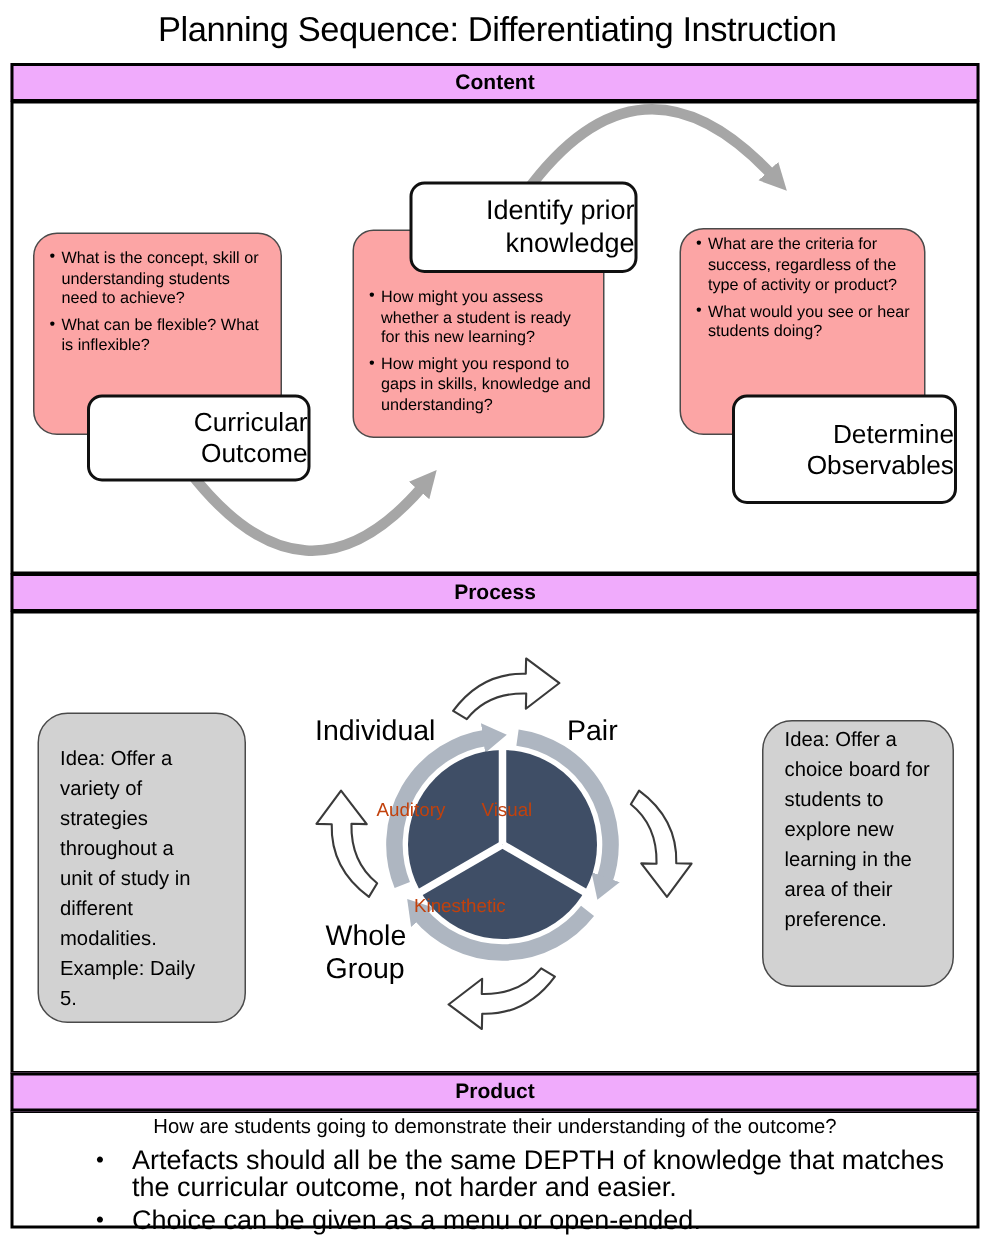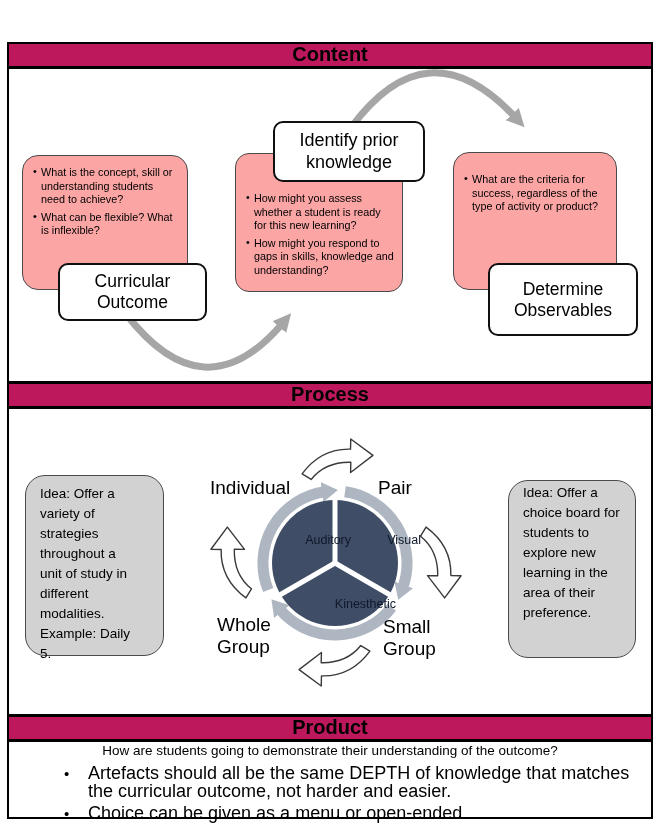--- a/index.html
+++ b/index.html
@@ -3,75 +3,76 @@
 <meta charset="utf-8">
 <style>
   *{box-sizing:border-box}
   html,body{margin:0;padding:0;background:#fff}
   body{font-family:"Liberation Sans",sans-serif;color:#000}
   .page{position:relative;width:663px;height:826px;background:#fff;overflow:hidden}
 
   .title{position:absolute;top:6px;left:0;width:100%;text-align:center;
          font-size:23px;letter-spacing:-0.3px}
 
-  .sec-h{position:absolute;left:7px;width:646px;height:26px;background:#be185d;
-         border:2px solid #000;text-align:center;font-size:20px;font-weight:600;
+  .sec-h{position:absolute;left:7px;width:646px;height:26px;background:#f0abfc;
+         border:2px solid #000;text-align:center;font-size:14px;font-weight:600;
          line-height:21px;z-index:4}
   .sec-b{position:absolute;left:7px;width:646px;border:2px solid #000;z-index:0}
   .h-content{top:42px}   .b-content{top:67px;height:316px}
   .h-process{top:382px}  .b-process{top:407px;height:309px}
   .h-product{top:715px}  .b-product{top:740px;height:79px}
 
   .note{position:absolute;background:#fca5a5;border:1px solid #4a4a4a;
         border-radius:16px;z-index:1}
   .note ul{list-style:none;margin:0;padding:0;font-size:10.8px;line-height:13.5px}
   .note li{position:relative;padding-left:8px;margin-bottom:4px}
   .note li::before{content:"\2022";position:absolute;left:0;top:-1px}
   .note-curricular{left:22px;top:155px;width:166px;height:135px;padding:10px 8px 0 10px}
   .note-prior{left:235px;top:153px;width:168px;height:139px;border-radius:14px;
               padding:38px 6px 0 10px}
-  .note-observables{left:453px;top:152px;width:164px;height:138px;padding:20px 8px 0 10px}
+  .note-observables{left:453px;top:152px;width:164px;height:138px;padding:4px 8px 0 10px}
 
   .label-box{position:absolute;background:#fff;border:2px solid #101010;border-radius:10px;
-             display:flex;align-items:center;justify-content:center;text-align:center;
+             display:flex;align-items:center;justify-content:center;text-align:right;
              font-size:17.5px;line-height:1.2;z-index:3}
   .lb-curricular{left:58px;top:263px;width:149px;height:58px}
   .lb-prior{left:273px;top:121px;width:152px;height:61px;font-size:18px}
   .lb-observables{left:488px;top:263px;width:150px;height:73px}
 
   .idea{position:absolute;background:#d2d2d2;border:1px solid #4a4a4a;border-radius:20px;
         font-size:13.5px;line-height:20px;z-index:1}
-  .idea-left{left:25px;top:475px;width:139px;height:181px;padding:8px 23px 0 14px}
+  .idea-left{left:25px;top:475px;width:139px;height:207px;padding:20px 23px 0 14px}
   .idea-right{left:508px;top:480px;width:128px;height:178px;padding:2px 10px 0 14px}
 
   .cycle-label{position:absolute;text-align:left;font-size:19px;line-height:22px;z-index:3}
   .cl-individual{left:210px;top:477px;width:105px}
   .cl-pair{left:378px;top:477px;width:80px}
   .cl-whole{left:217px;top:614px;width:82px}
   .cl-small{left:383px;top:616px;width:82px}
 
-  .pie-label{position:absolute;text-align:right;font-size:12.5px;color:#0f172a;z-index:3}
+  .pie-label{position:absolute;text-align:left;font-size:12.5px;color:#c2410c;z-index:3}
   .pl-auditory{left:251px;top:533px;width:100px}
   .pl-visual{left:321px;top:533px;width:100px}
   .pl-kinesthetic{left:276px;top:597px;width:120px}
 
   .vector-layer{position:absolute;left:0;top:0;width:663px;height:826px;z-index:2;
                 pointer-events:none}
 
   .q-line{position:absolute;left:7px;top:743px;width:646px;text-align:center;font-size:13.5px}
   .prod-list{position:absolute;left:50px;top:761px;width:585px;margin:4px;padding:0;
              list-style:none;font-size:18px;line-height:17.5px}
   .prod-list li{position:relative;padding-left:34px;margin-bottom:5px}
   .prod-list li::before{content:"\2022";position:absolute;left:10px;top:0;font-size:15px}
 </style>
 </head>
 <body>
 
 <div class="page">
 
+  <div class="title">Planning Sequence: Differentiating Instruction</div>
 
   <div class="sec-h h-content">Content</div>
   <div class="sec-b b-content"></div>
   <div class="sec-h h-process">Process</div>
   <div class="sec-b b-process"></div>
   <div class="sec-h h-product">Product</div>
   <div class="sec-b b-product"></div>
 
   <div class="note note-curricular">
     <ul>
@@ -81,34 +82,34 @@
   </div>
   <div class="note note-prior">
     <ul>
       <li>How might you assess whether a student is ready for this new learning?</li>
       <li>How might you respond to gaps in skills, knowledge and understanding?</li>
     </ul>
   </div>
   <div class="note note-observables">
     <ul>
       <li>What are the criteria for success, regardless of the type of activity or product?</li>
+      <li>What would you see or hear students doing?</li>
     </ul>
   </div>
 
   <div class="label-box lb-curricular">Curricular Outcome</div>
   <div class="label-box lb-prior">Identify prior knowledge</div>
   <div class="label-box lb-observables">Determine Observables</div>
 
   <div class="idea idea-left">Idea: Offer a variety of strategies throughout a unit of study in different modalities. Example: Daily 5.</div>
   <div class="idea idea-right">Idea: Offer a choice board for students to explore new learning in the area of their preference.</div>
 
   <div class="cycle-label cl-individual">Individual</div>
   <div class="cycle-label cl-pair">Pair</div>
   <div class="cycle-label cl-whole">Whole Group</div>
-  <div class="cycle-label cl-small">Small Group</div>
 
   <div class="pie-label pl-auditory">Auditory</div>
   <div class="pie-label pl-visual">Visual</div>
   <div class="pie-label pl-kinesthetic">Kinesthetic</div>
 
   <svg class="vector-layer" viewBox="0 0 663 826" xmlns="http://www.w3.org/2000/svg">
     <defs>
       <marker id="swooshHead" markerUnits="userSpaceOnUse" markerWidth="30" markerHeight="30" refX="4" refY="9" orient="auto">
         <path d="M0,0 L18,9 L0,18 Z" fill="#a6a6a6"></path>
       </marker>

